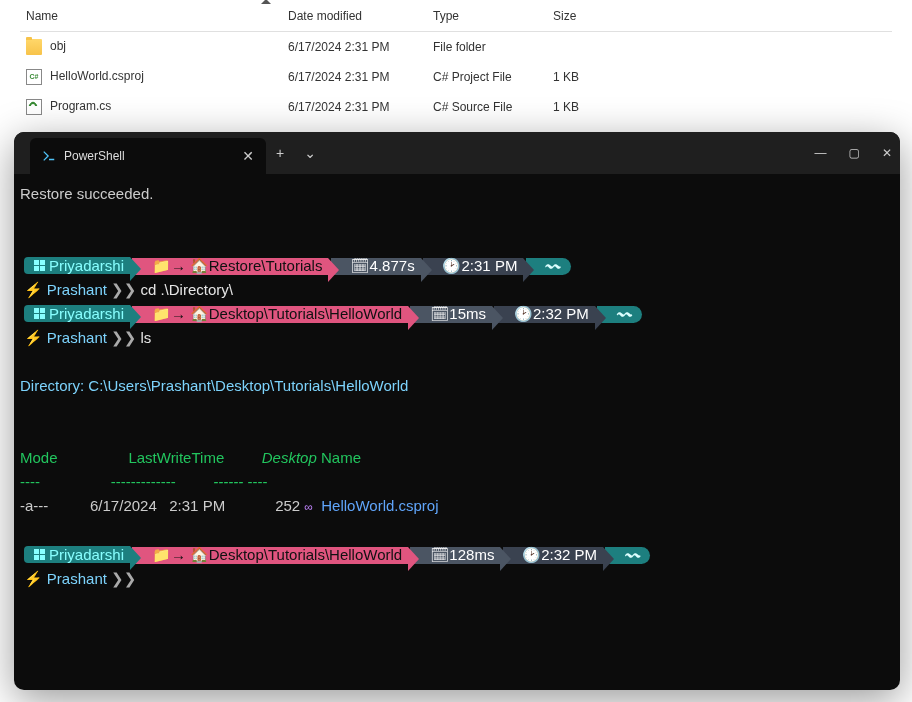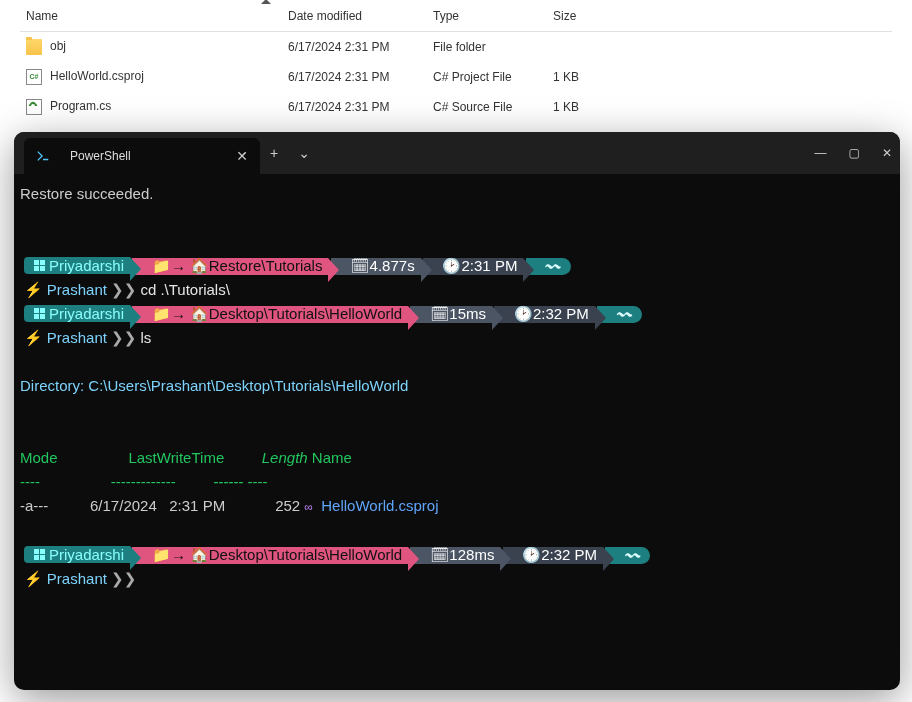--- a/index.html
+++ b/index.html
@@ -13,21 +13,21 @@
 .er{display:flex;height:30px;align-items:center}
 .er .col{padding-left:6px}
 .ico{width:16px;height:16px;margin-right:8px;display:inline-block;vertical-align:middle}
 .fold{background:linear-gradient(#ffd76a,#f7c34a);border-radius:1px;position:relative}
 .fold::before{content:"";position:absolute;top:-2px;left:0;width:6px;height:3px;background:#f7c34a;border-radius:1px 1px 0 0}
 .cspr{background:#fff;border:1px solid #888;font-size:7px;color:#388a34;font-weight:bold;text-align:center;line-height:13px}
 .cs{background:#fff;border:1px solid #888;position:relative}
 .cs::after{content:"";position:absolute;top:2px;left:2px;width:4px;height:4px;border:2px solid #388a34;border-radius:50%;border-right-color:transparent;border-bottom-color:transparent;transform:rotate(45deg)}
 .term{position:absolute;left:14px;top:132px;width:886px;height:558px;background:#0c0c0c;border-radius:10px;box-shadow:0 10px 40px rgba(0,0,0,.4);overflow:hidden}
 .tbar{height:42px;background:#1f1f1f;display:flex;align-items:center;position:relative}
-.tab{height:36px;margin-top:6px;margin-left:10px;background:#0c0c0c;border-radius:6px 6px 0 0;display:flex;align-items:center;padding:0 12px;color:#ddd;font-size:12px;gap:20px;width:236px}
+.tab{height:36px;margin-top:6px;margin-left:16px;background:#0c0c0c;border-radius:6px 6px 0 0;display:flex;align-items:center;padding:0 12px;color:#ddd;font-size:12px;gap:8px;width:236px}
 .tab svg{width:14px;height:14px;fill:#4fc3f7}
 .tabx{margin-left:auto;color:#ccc;font-size:14px;cursor:pointer}
 .tbtn{color:#ccc;padding:0 10px;font-size:14px;cursor:pointer}
 .wbtns{position:absolute;right:8px;display:flex;gap:22px;color:#ccc;font-size:12px}
 .wbtns span{cursor:pointer}
 .body{padding:8px 6px;font-family:"Cascadia Code","Consolas",monospace;font-size:15px;line-height:24px;color:#cccccc}
 .seg{display:inline-flex;align-items:center;height:17px;padding:0 10px;position:relative;margin-right:-2px}
 .seg.arr::after{content:"";position:absolute;right:-11px;top:0;border-top:12px solid transparent;border-bottom:12px solid transparent;border-left:11px solid var(--bg);z-index:1}
 .seg.arr{padding-right:6px}
 .s-teal{--bg:#1d7f7f;background:#1d7f7f;color:#8ff;border-radius:4px 0 0 4px}
@@ -107,40 +107,40 @@
     <div class="pline">
       <span class="seg s-teal arr">
           <span class="win"></span>
           <span>Priyadarshi</span>
         </span>
       <span class="seg s-pink arr">📁→ 🏠<span>Restore\Tutorials</span></span>
       <span class="seg s-grey arr">🗓 <span>4.877s</span></span>
       <span class="seg s-grey2 arr">🕑 <span>2:31 PM</span></span>
       <span class="seg s-tealE">〰</span>
     </div>
-    <div class="pline"><span class="bolt">⚡</span> <span class="user">Prashant</span> <span class="chev">❯❯</span> <span class="cmd">cd .\Tutorials\</span></div>
+    <div class="pline"><span class="bolt">⚡</span> <span class="user">Prashant</span> <span class="chev">❯❯</span> <span class="cmd">cd .\Directory\</span></div>
 
     <div class="pline">
       <span class="seg s-teal arr">
           <span class="win"></span>
           <span>Priyadarshi</span>
         </span>
       <span class="seg s-pink arr">📁→ 🏠<span>Desktop\Tutorials\HelloWorld</span></span>
       <span class="seg s-grey arr">🗓 <span>15ms</span></span>
       <span class="seg s-grey2 arr">🕑 <span>2:32 PM</span></span>
       <span class="seg s-tealE">〰</span>
     </div>
     <div class="pline"><span class="bolt">⚡</span> <span class="user">Prashant</span> <span class="chev">❯❯</span> <span class="cmd">ls</span></div>
 
     <div class="gap"></div>
     <div class="dir">    Directory: C:\Users\Prashant\Desktop\Tutorials\HelloWorld</div>
     <div class="gap"></div>
       <div class="gap"></div>
 
-    <div class="row"><span class="hd-mode">Mode</span><span>                 </span><span class="hd-mode">LastWriteTime</span><span>         </span><span class="hd-len">Length</span><span> </span><span class="hd-mode">Name</span></div>
+    <div class="row"><span class="hd-mode">Mode</span><span>                 </span><span class="hd-mode">LastWriteTime</span><span>         </span><span class="hd-len">Desktop</span><span> </span><span class="hd-mode">Name</span></div>
     <div class="row"><span class="hd-mode">----</span><span>                 </span><span class="hd-mode">-------------</span><span>         </span><span class="hd-len">------</span><span> </span><span class="hd-mode">----</span></div>
 
     <div class="row"><span>-a---</span><span>          </span><span>6/17/2024</span><span>   </span><span>2:31 PM</span><span>            </span><span>252</span><span> </span><span class="tiny fname-dir">∞</span><span>  </span><span class="fname-f">HelloWorld.csproj</span></div>
 
     <div class="gap"></div>
     <div class="pline">
       <span class="seg s-teal arr">
           <span class="win"></span>
           <span>Priyadarshi</span>
         </span>

